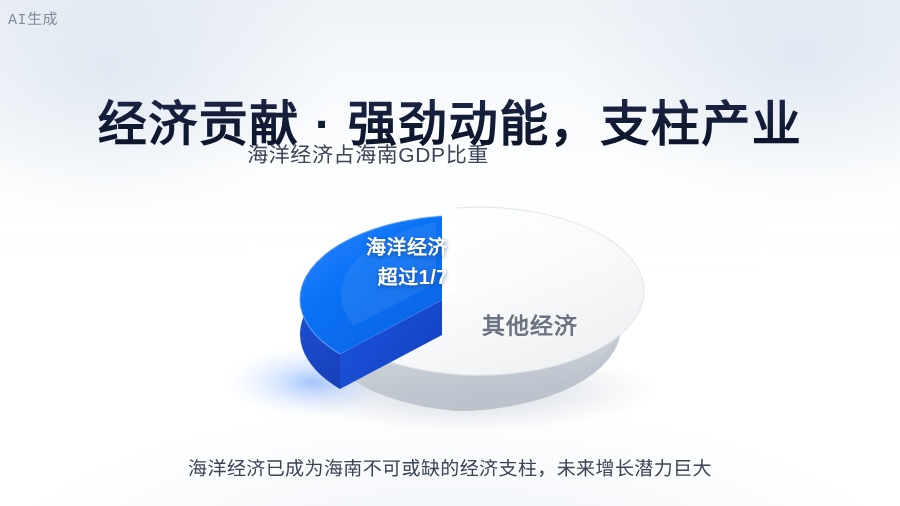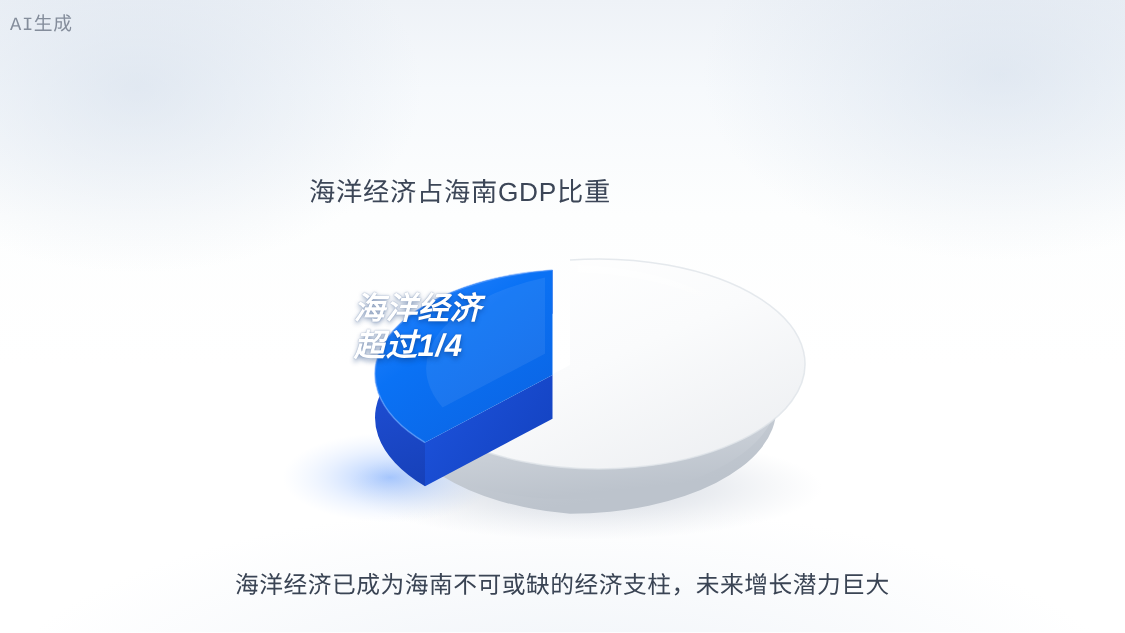--- a/index.html
+++ b/index.html
@@ -133,30 +133,29 @@
     height: 255px;
     overflow: visible;
   }
 
   
   .slice-label-blue {
     position: absolute;
     left: 283px;
     top: 232px;
     width: 165px;
-    text-align: left;
-    font-size: 25px;
+    text-align: right;
+    font-size: 20px;
     line-height: 30px;
     font-weight: 700;
     letter-spacing: 0.5px;
     color: #ffffff;
     text-shadow: 0 2px 4px rgba(6,48,116,0.45), 0 0 1px rgba(6,48,116,0.5);
     z-index: 18;
     pointer-events: none;
-    font-style: italic;
   }
   .slice-label-white {
     position: absolute;
     left: 450px;
     top: 312px;
     width: 160px;
     text-align: center;
     font-size: 23px;
     line-height: 28px;
     font-weight: 700;
@@ -171,20 +170,21 @@
 <body>
 
 <div class="slide">
 
   <div class="bg-tint-left"></div>
   <div class="bg-tint-right"></div>
   <div class="bg-tint-bottom"></div>
 
   <div class="watermark">AI生成</div>
 
+  <h1 class="title">经济贡献 · 强劲动能，支柱产业</h1>
 
   <div class="subtitle">海洋经济占海南GDP比重</div>
 
   <div class="chart-stage">
     <svg viewBox="0 0 500 255" xmlns="http://www.w3.org/2000/svg" aria-hidden="true">
       <defs>
 
         <linearGradient id="whiteTop" x1="0.15" y1="0" x2="0.9" y2="1">
           <stop offset="0%" stop-color="#ffffff"></stop>
           <stop offset="45%" stop-color="#fafbfc"></stop>
@@ -287,19 +287,22 @@
                  Z" fill="#ffffff" opacity="0.07"></path>
 
         <path d="M 256,36 A 165,84 0 0 0 154,174" fill="none" stroke="#67a6ff" stroke-width="1.4" opacity="0.55"></path>
       </g>
     </svg>
 
   </div>
 
   <div class="slice-label-blue">
     <div>海洋经济</div>
-    <div>超过1/4</div>
+    <div>超过1/7</div>
   </div>
 
+  <div class="slice-label-white">
+    <div>其他经济</div>
+  </div>
 
   <div class="caption">海洋经济已成为海南不可或缺的经济支柱，未来增长潜力巨大</div>
 
 </div>
 
 </body></html>

